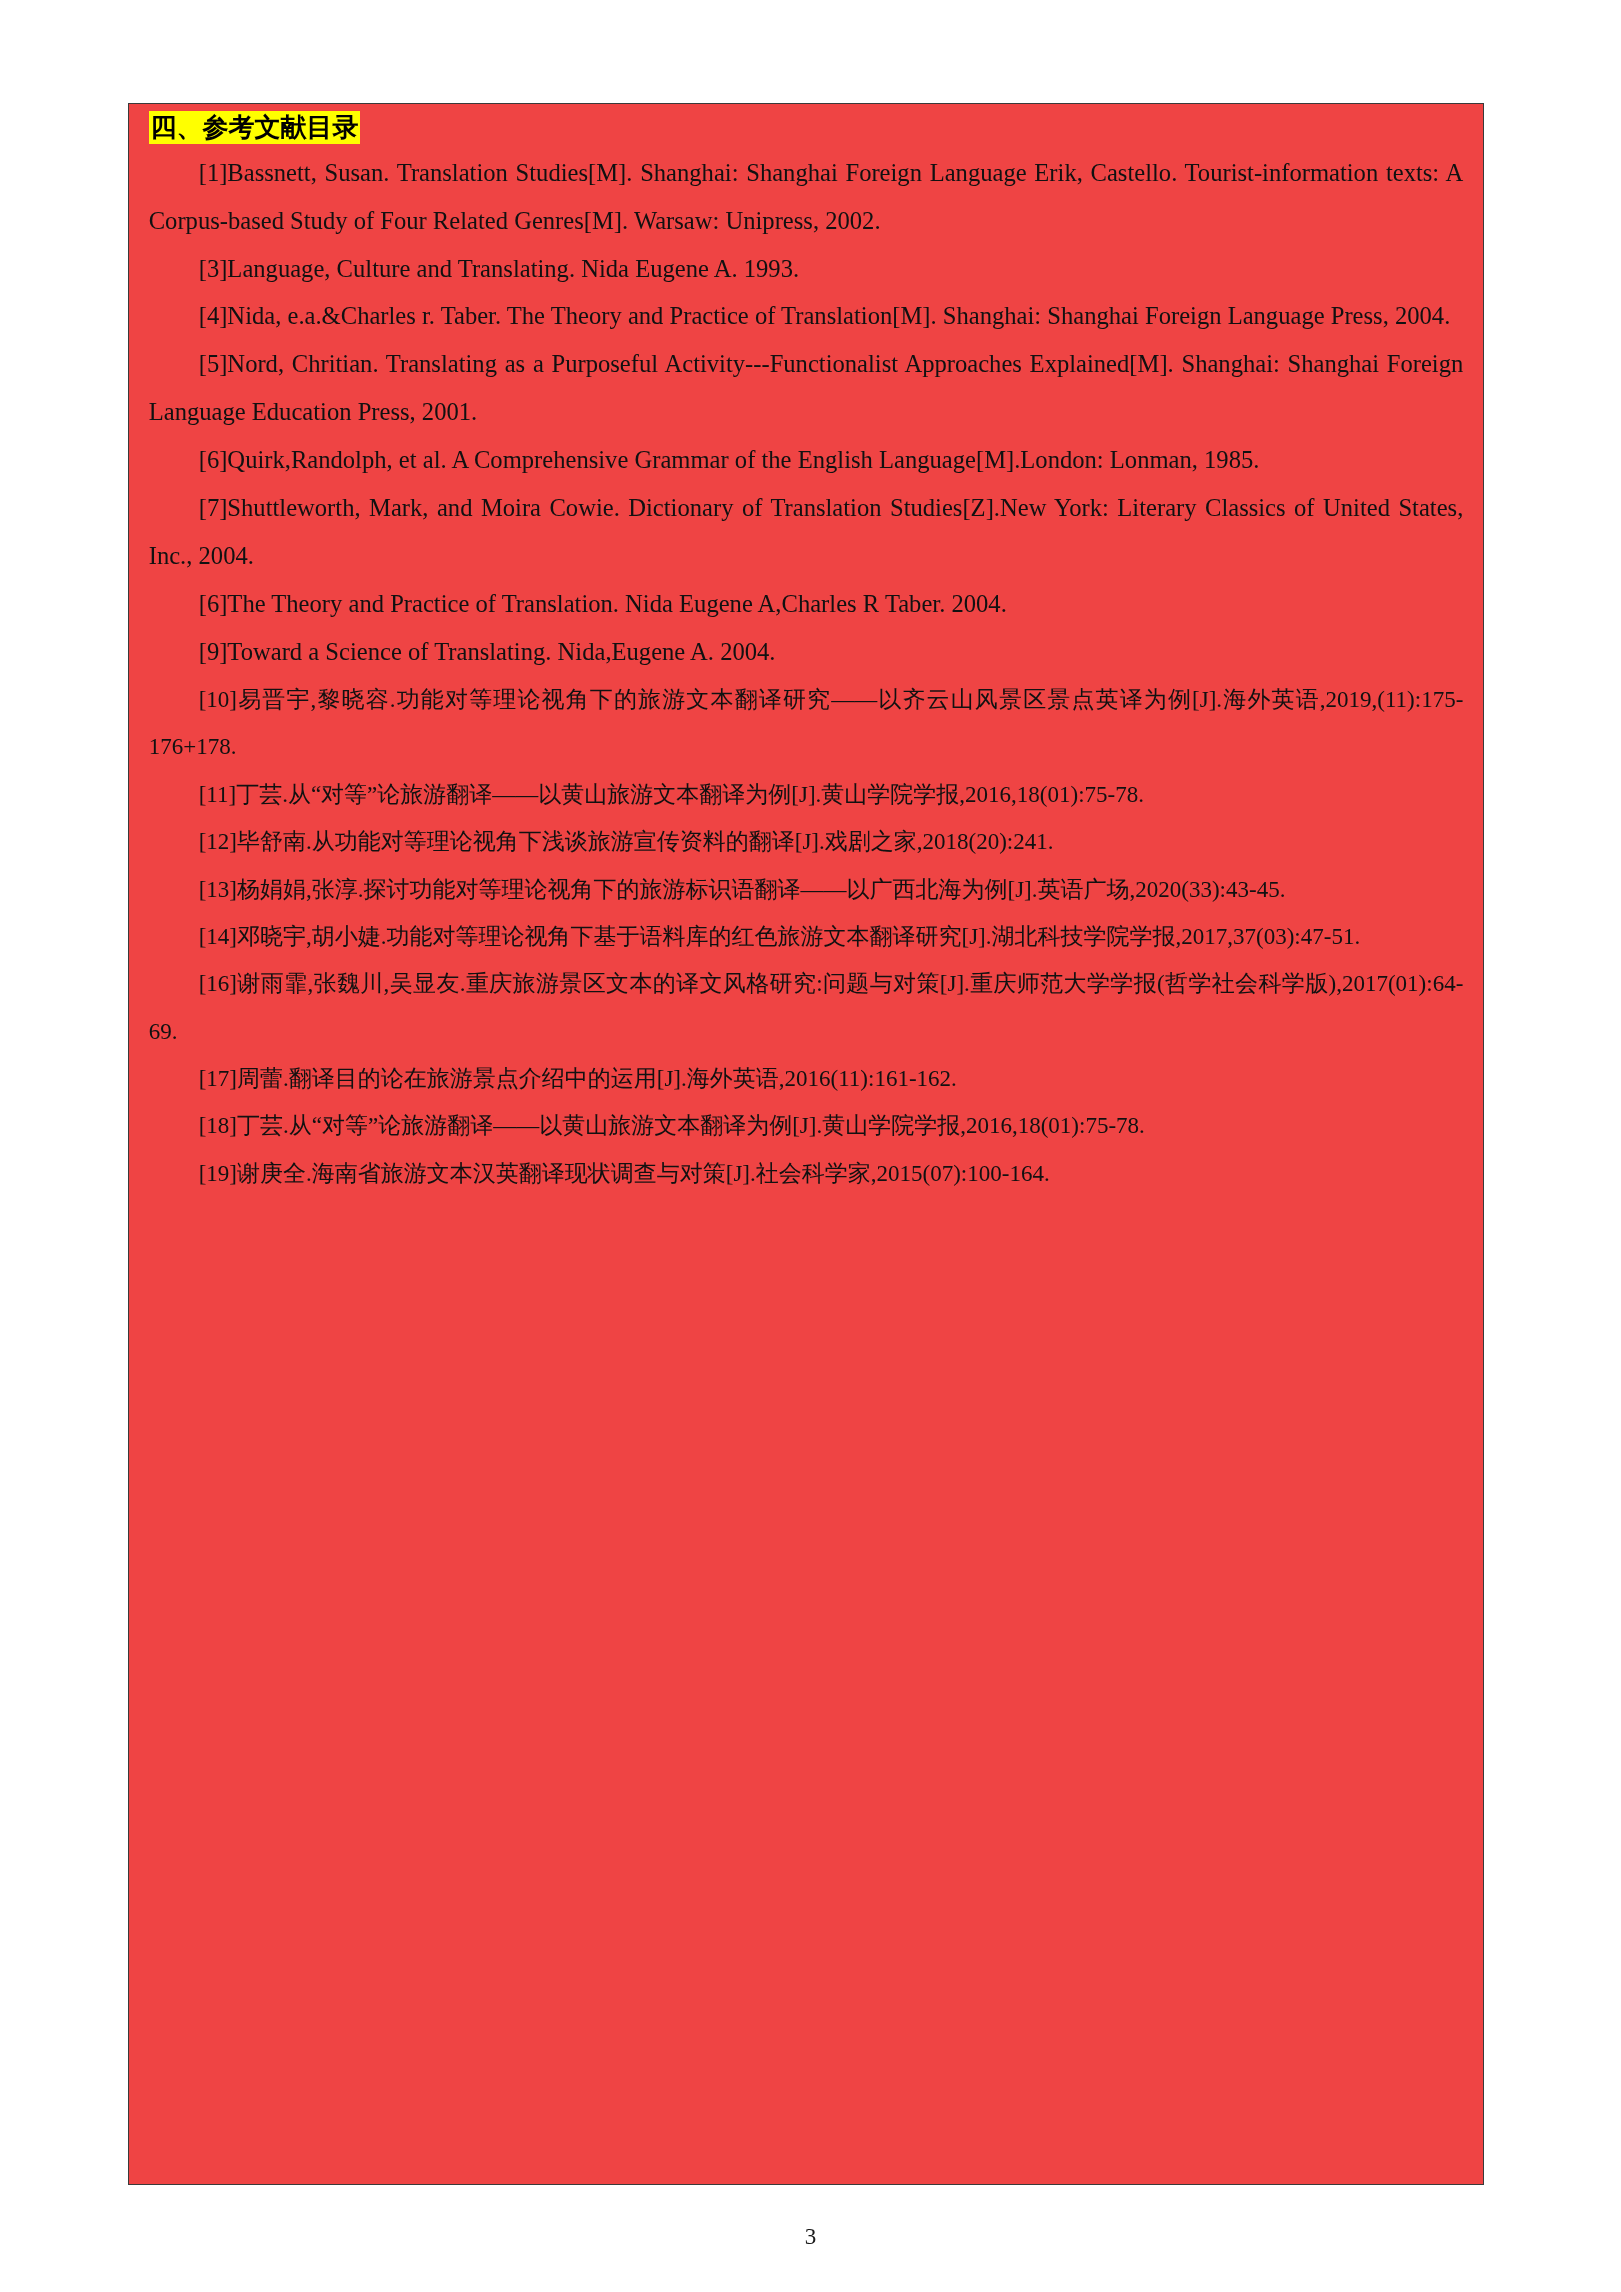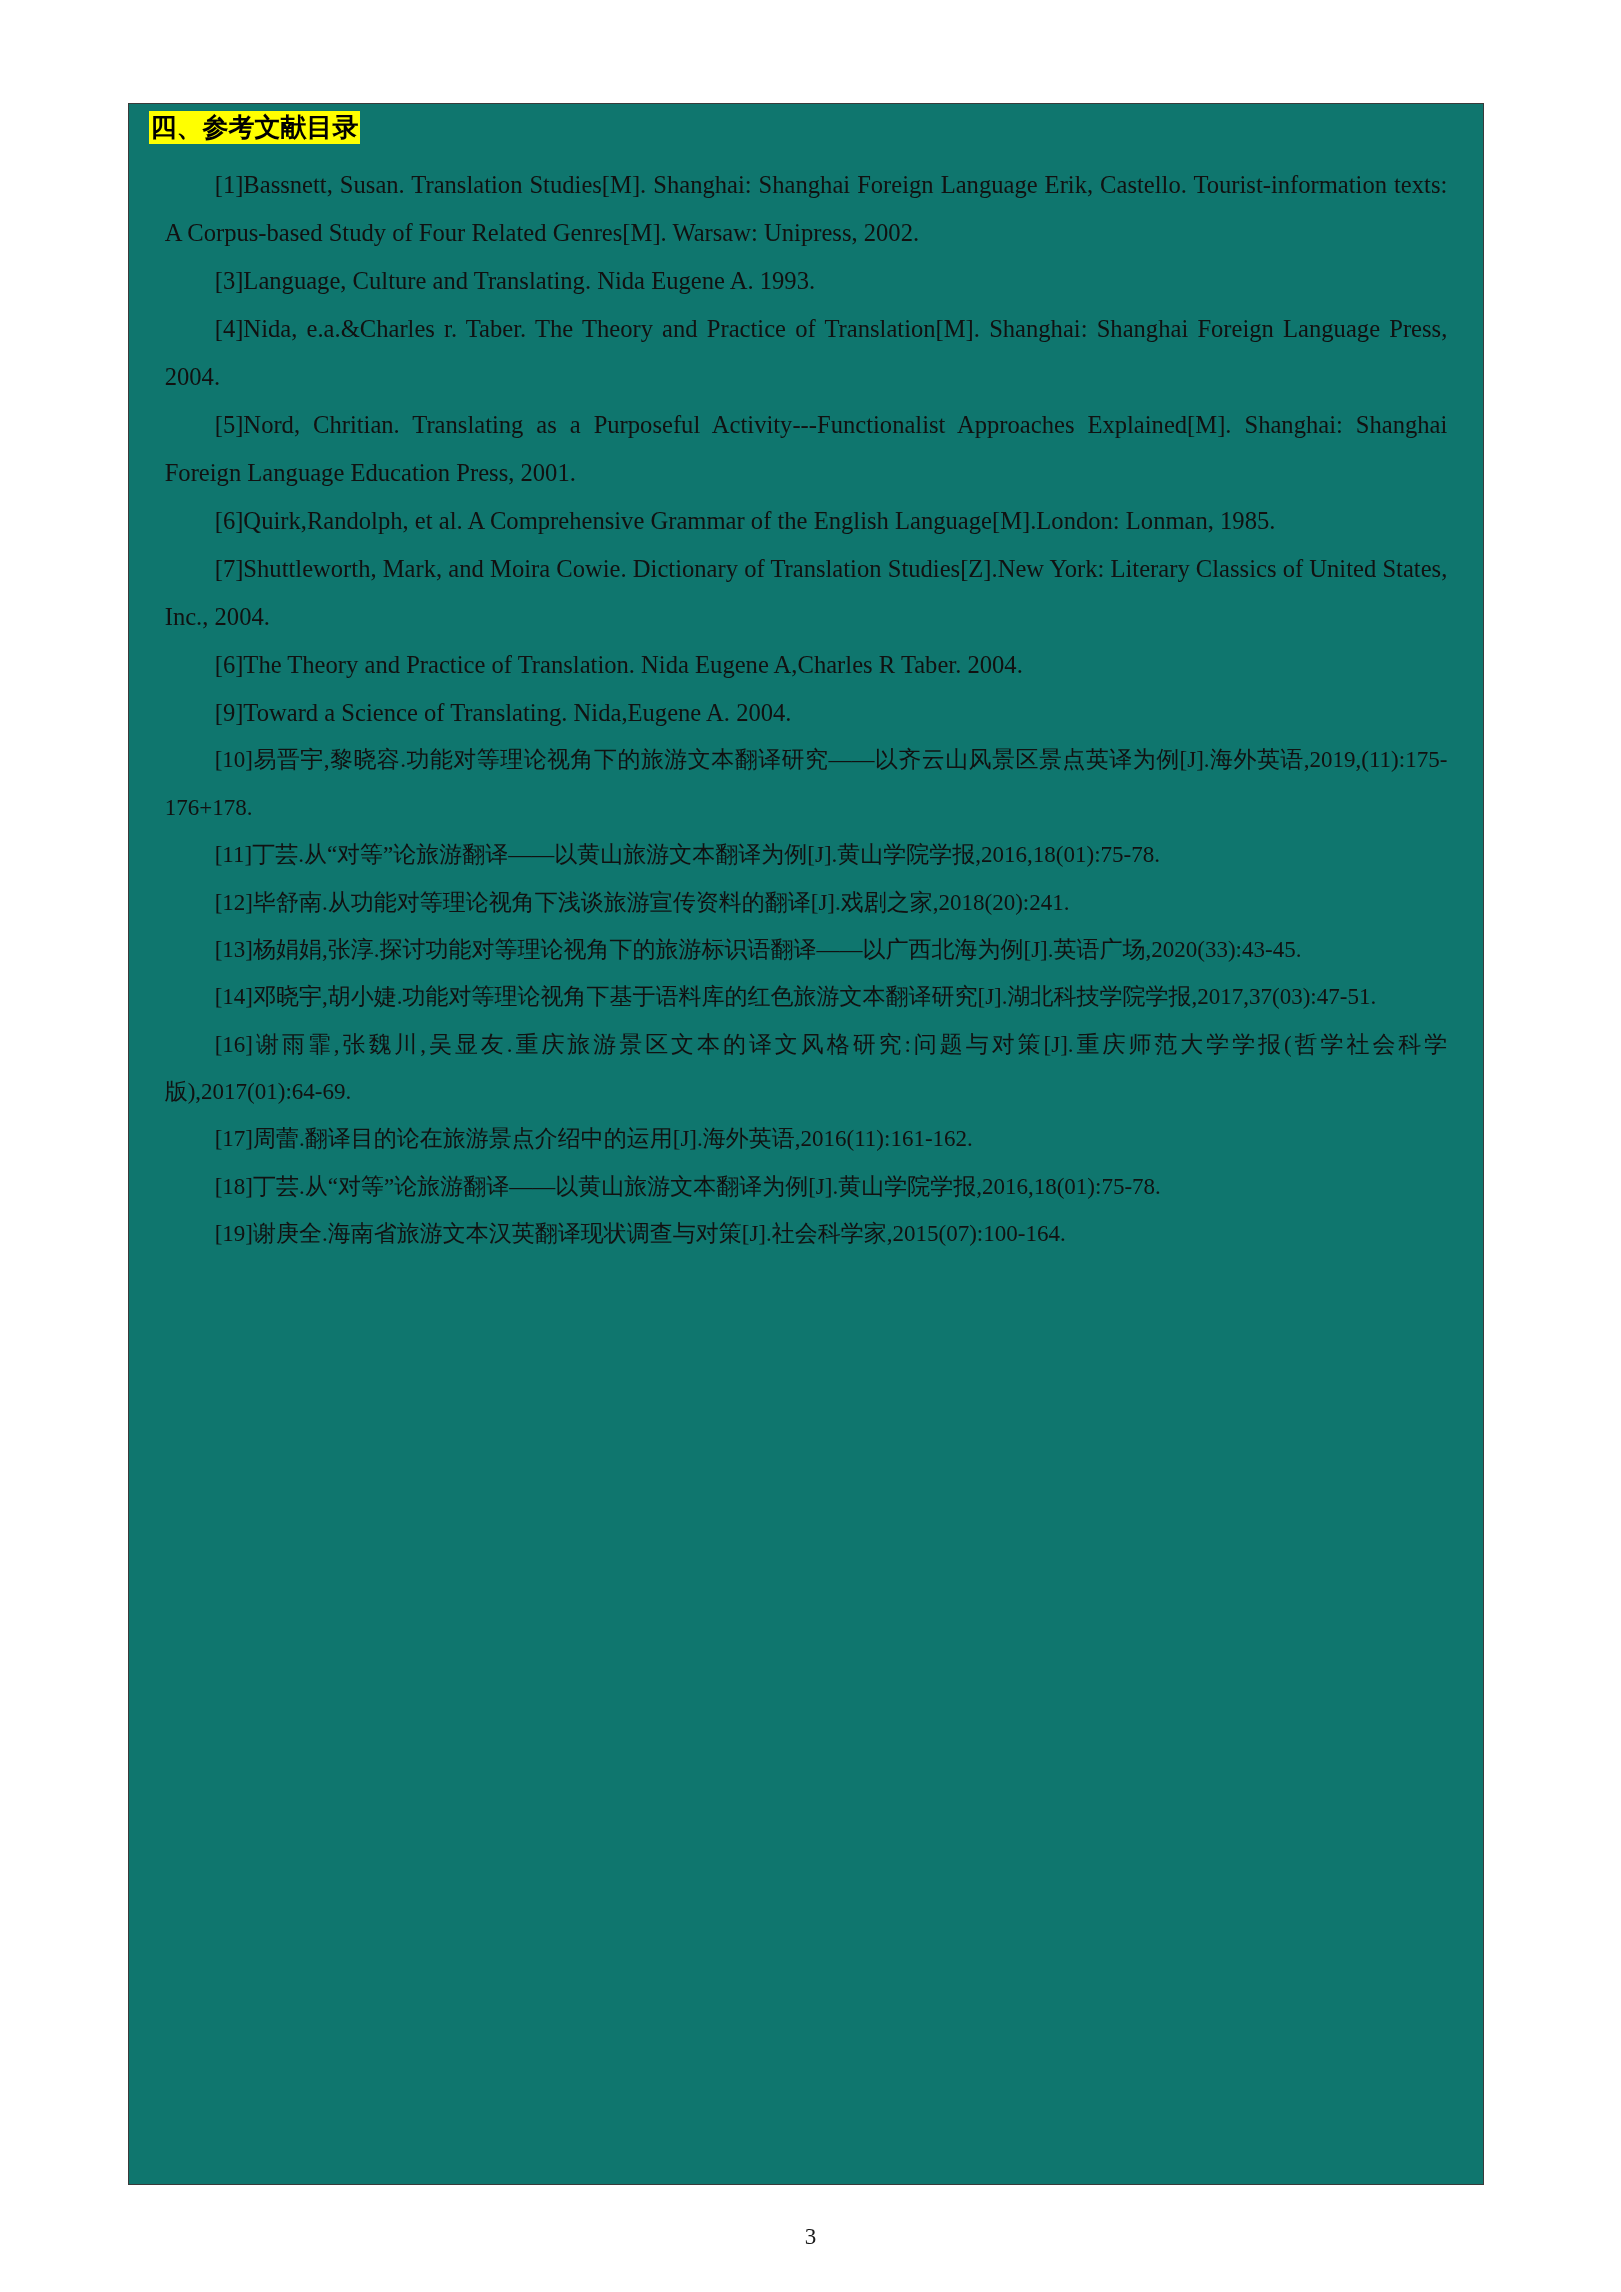--- a/index.html
+++ b/index.html
@@ -17,21 +17,21 @@
 
   
   #page-frame {
     position: absolute;
     left: 128px;
     top: 103px;
     width: 1356px;
     height: 2082px;
     border: 1.8px solid #3a3a3a;
     box-sizing: border-box;
-    background: #0f766e;
+    background: #ef4444;
     overflow: hidden;
   }
 
   #frame-inner {
     padding: 5.4px 19.7px 0 19.7px;
   }
 
   
   #section-heading {
     margin: 0 0 3.6px 0;
@@ -45,21 +45,21 @@
   #section-heading .hl {
     background: #ffff00;
     padding: 0.9px 1.8px 2.7px 1.8px;
     font-family: "DejaVu Sans", "Liberation Sans", sans-serif;
     font-weight: bold;
     font-size: 26px;
   }
 
   
   #reference-list {
-    margin: 16px;
+    margin: 0;
     padding: 0;
     list-style: none;
   }
   .reference-item {
     margin: 0;
     padding: 0;
     font-size: 24.6px;
     line-height: 1.95;
     color: #111111;
     text-align: justify;

